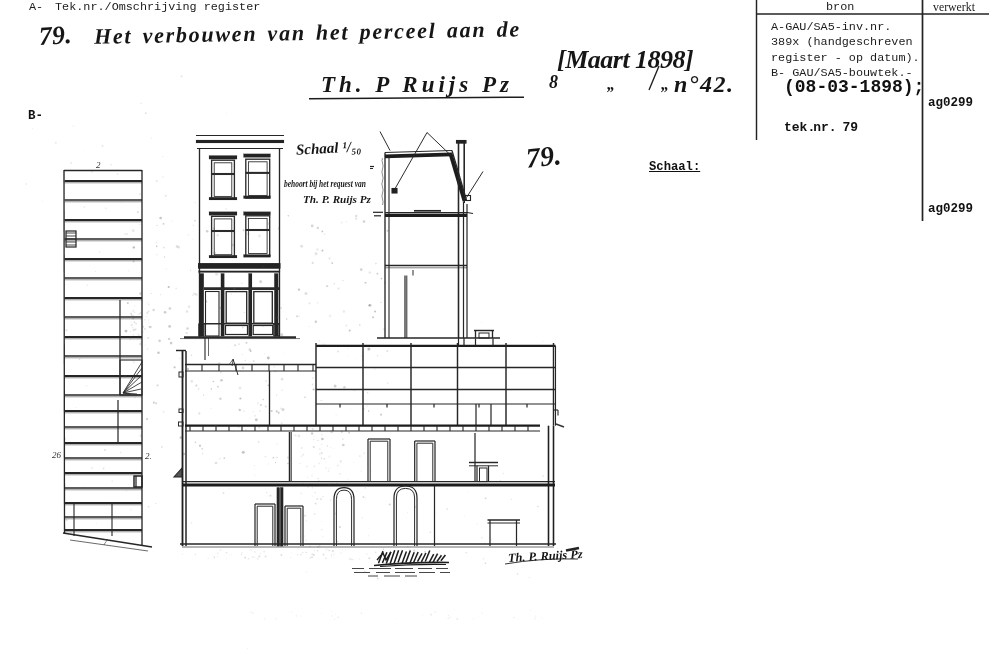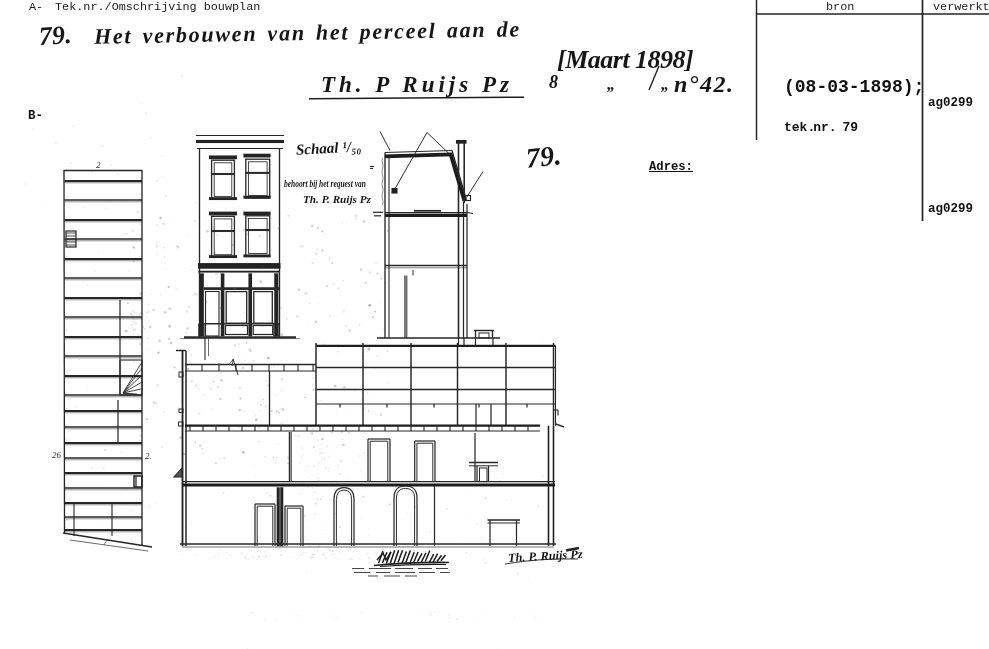--- a/index.html
+++ b/index.html
@@ -974,30 +974,34 @@
 <circle cx="450.8" cy="617.0" r="0.61" fill="#555" opacity="0.09"></circle>
 <circle cx="478.1" cy="617.0" r="0.33" fill="#555" opacity="0.14"></circle>
 <circle cx="541.2" cy="615.1" r="0.37" fill="#555" opacity="0.09"></circle>
 <circle cx="431.1" cy="614.7" r="0.89" fill="#555" opacity="0.15"></circle>
 <circle cx="534.8" cy="618.7" r="0.82" fill="#555" opacity="0.10"></circle>
 <circle cx="361.5" cy="613.2" r="0.76" fill="#555" opacity="0.14"></circle>
 <circle cx="485.0" cy="619.8" r="0.34" fill="#555" opacity="0.07"></circle>
 </svg>
 
 <div class="tw" style="left:29px;top:2px;">A-</div>
-<div class="tw" style="left:55px;top:2px;">Tek.nr./Omschrijving bouwplan</div>
+<div class="tw" style="left:55px;top:2px;">Tek.nr./Omschrijving register</div>
 <div class="tw" style="left:826px;top:2px;">bron</div>
-<div class="tw" style="left:933px;top:2px;">verwerkt</div>
+<div class="tw" style="left:933px;top:2px;font-family:Liberation Serif, serif;">verwerkt</div>
 
+<div class="tw" style="left:771px;top:20px;line-height:15.4px;">A-GAU/SA5-inv.nr.
+389x (handgeschreven
+register - op datum).
+B- GAU/SA5-bouwtek.-</div>
 <div class="tw twb" style="left:784px;top:82px;font-size:18px;">(08-03-1898);</div>
 <div class="tw twb" style="left:784px;top:97px;font-size:13px;margin-top:25px;">tek<span style="letter-spacing:-2px">.</span>nr<span style="letter-spacing:-2px">.</span> 79</div>
 <div class="tw twb" style="left:928px;top:98px;font-size:12.5px;">ag0299</div>
 <div class="tw twb" style="left:928px;top:204px;font-size:12.5px;">ag0299</div>
 
-<div class="tw twb" style="left:649px;top:162px;font-size:12.2px;text-decoration:underline;">Adres:</div>
+<div class="tw twb" style="left:649px;top:162px;font-size:12.2px;text-decoration:underline;">Schaal:</div>
 
 <div class="tw twb" style="left:28px;top:111px;font-size:12.5px;">B-</div>
 
 <div class="hw" style="left:39px;top:21px;font-size:26px;transform:rotate(-4deg);">79.</div>
 <div class="hw" style="left:94px;top:20px;font-size:22px;letter-spacing:1.75px;word-spacing:3px;transform:rotate(-1deg);">Het verbouwen van het perceel aan de</div>
 <div class="hw" style="left:321px;top:72px;font-size:23px;letter-spacing:4px;">Th. P Ruijs Pz</div>
 <div class="hw" style="left:557px;top:45px;font-size:26px;letter-spacing:-0.5px;">[Maart 1898]</div>
 <div class="hw" style="left:549px;top:72px;font-size:18px;">8</div>
 <div class="hw" style="left:607px;top:76px;font-size:16px;">„</div>
 <div class="hw" style="left:661px;top:76px;font-size:16px;">„</div>

